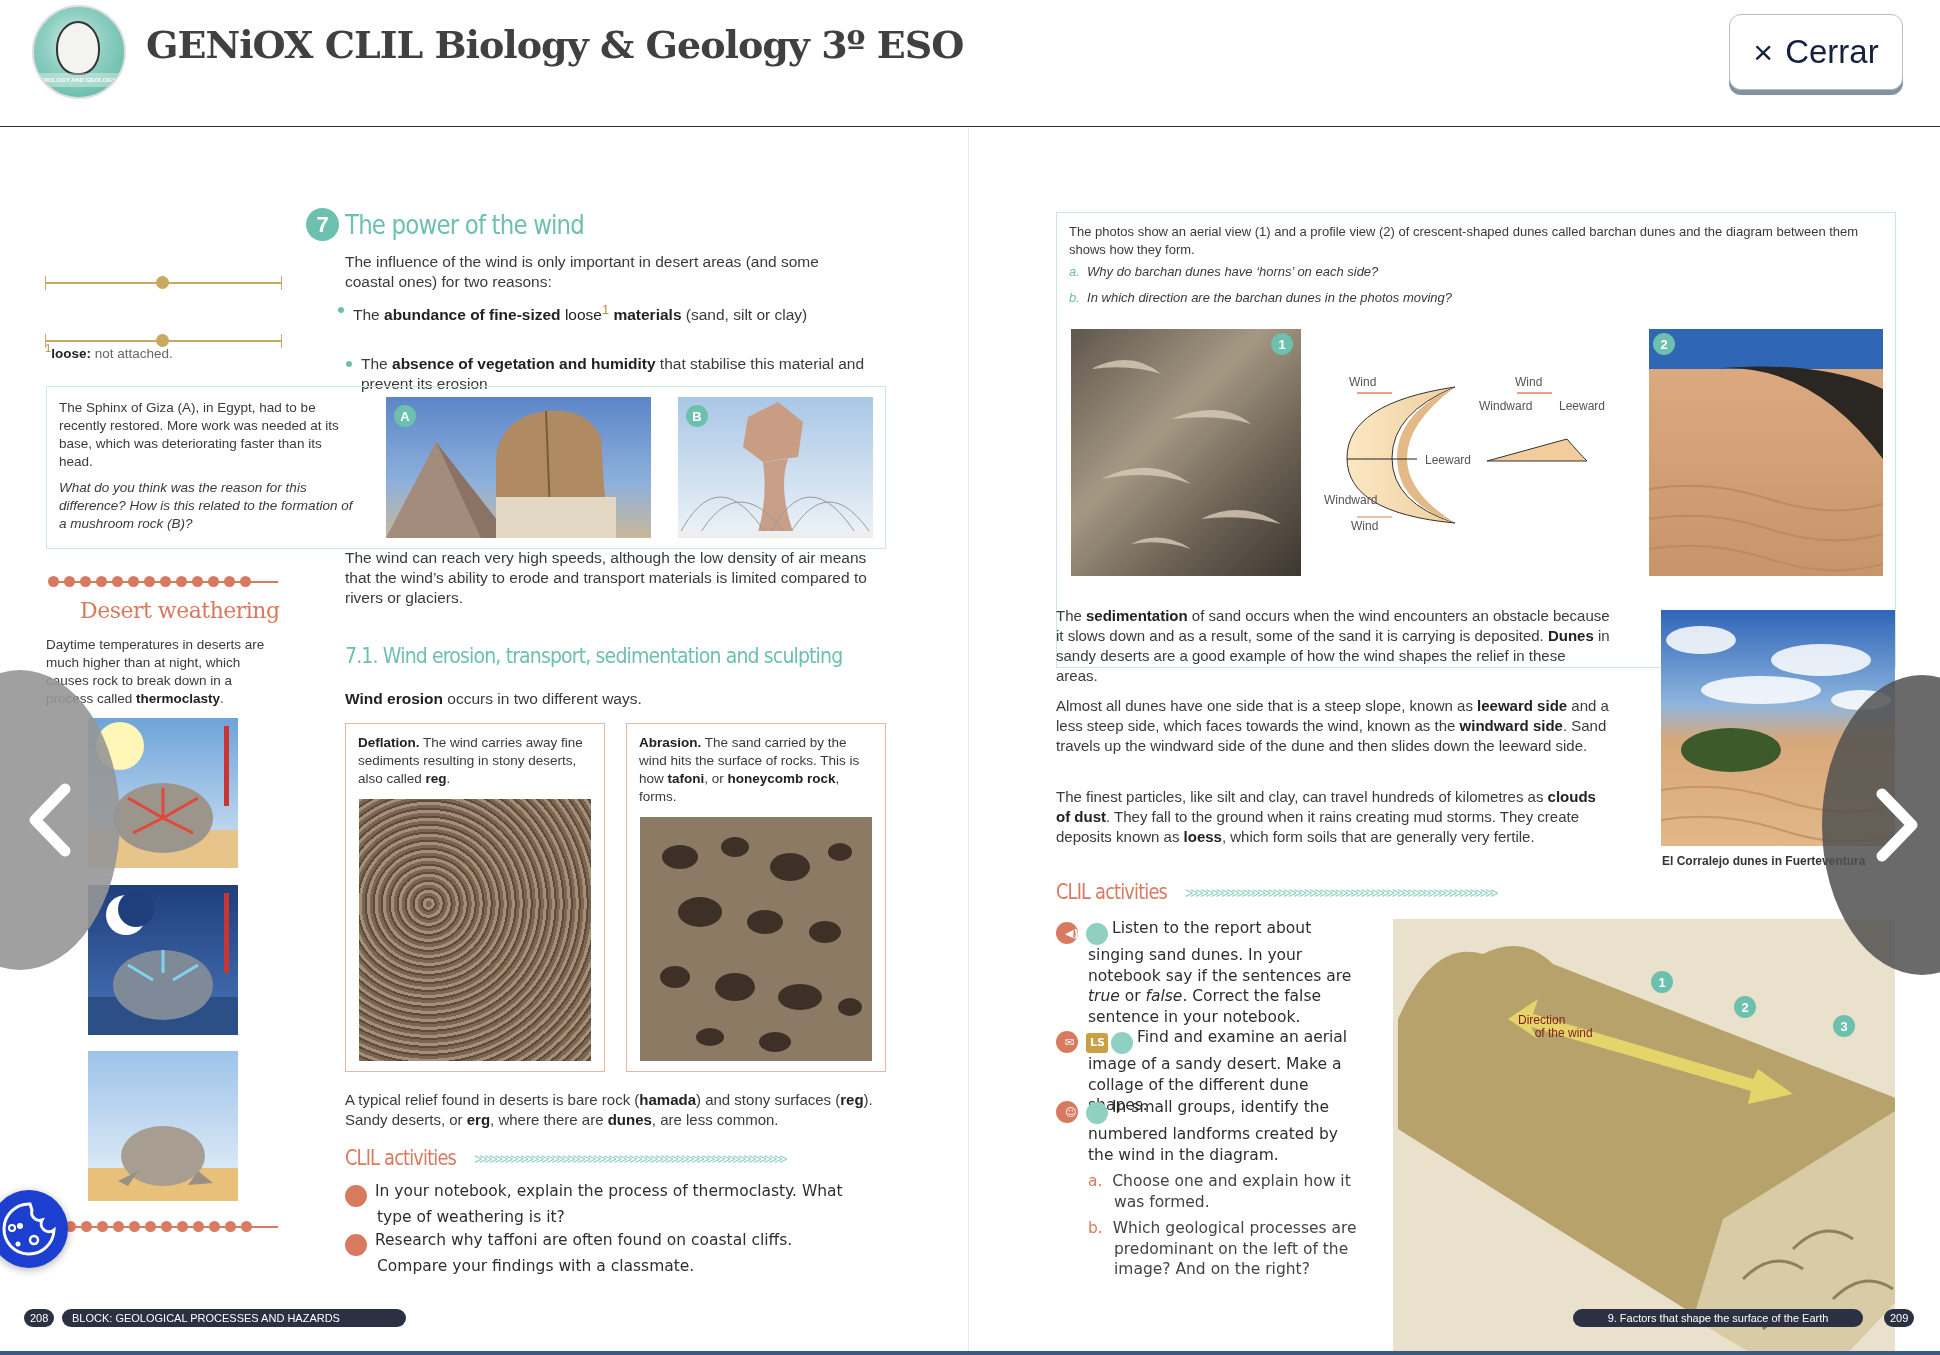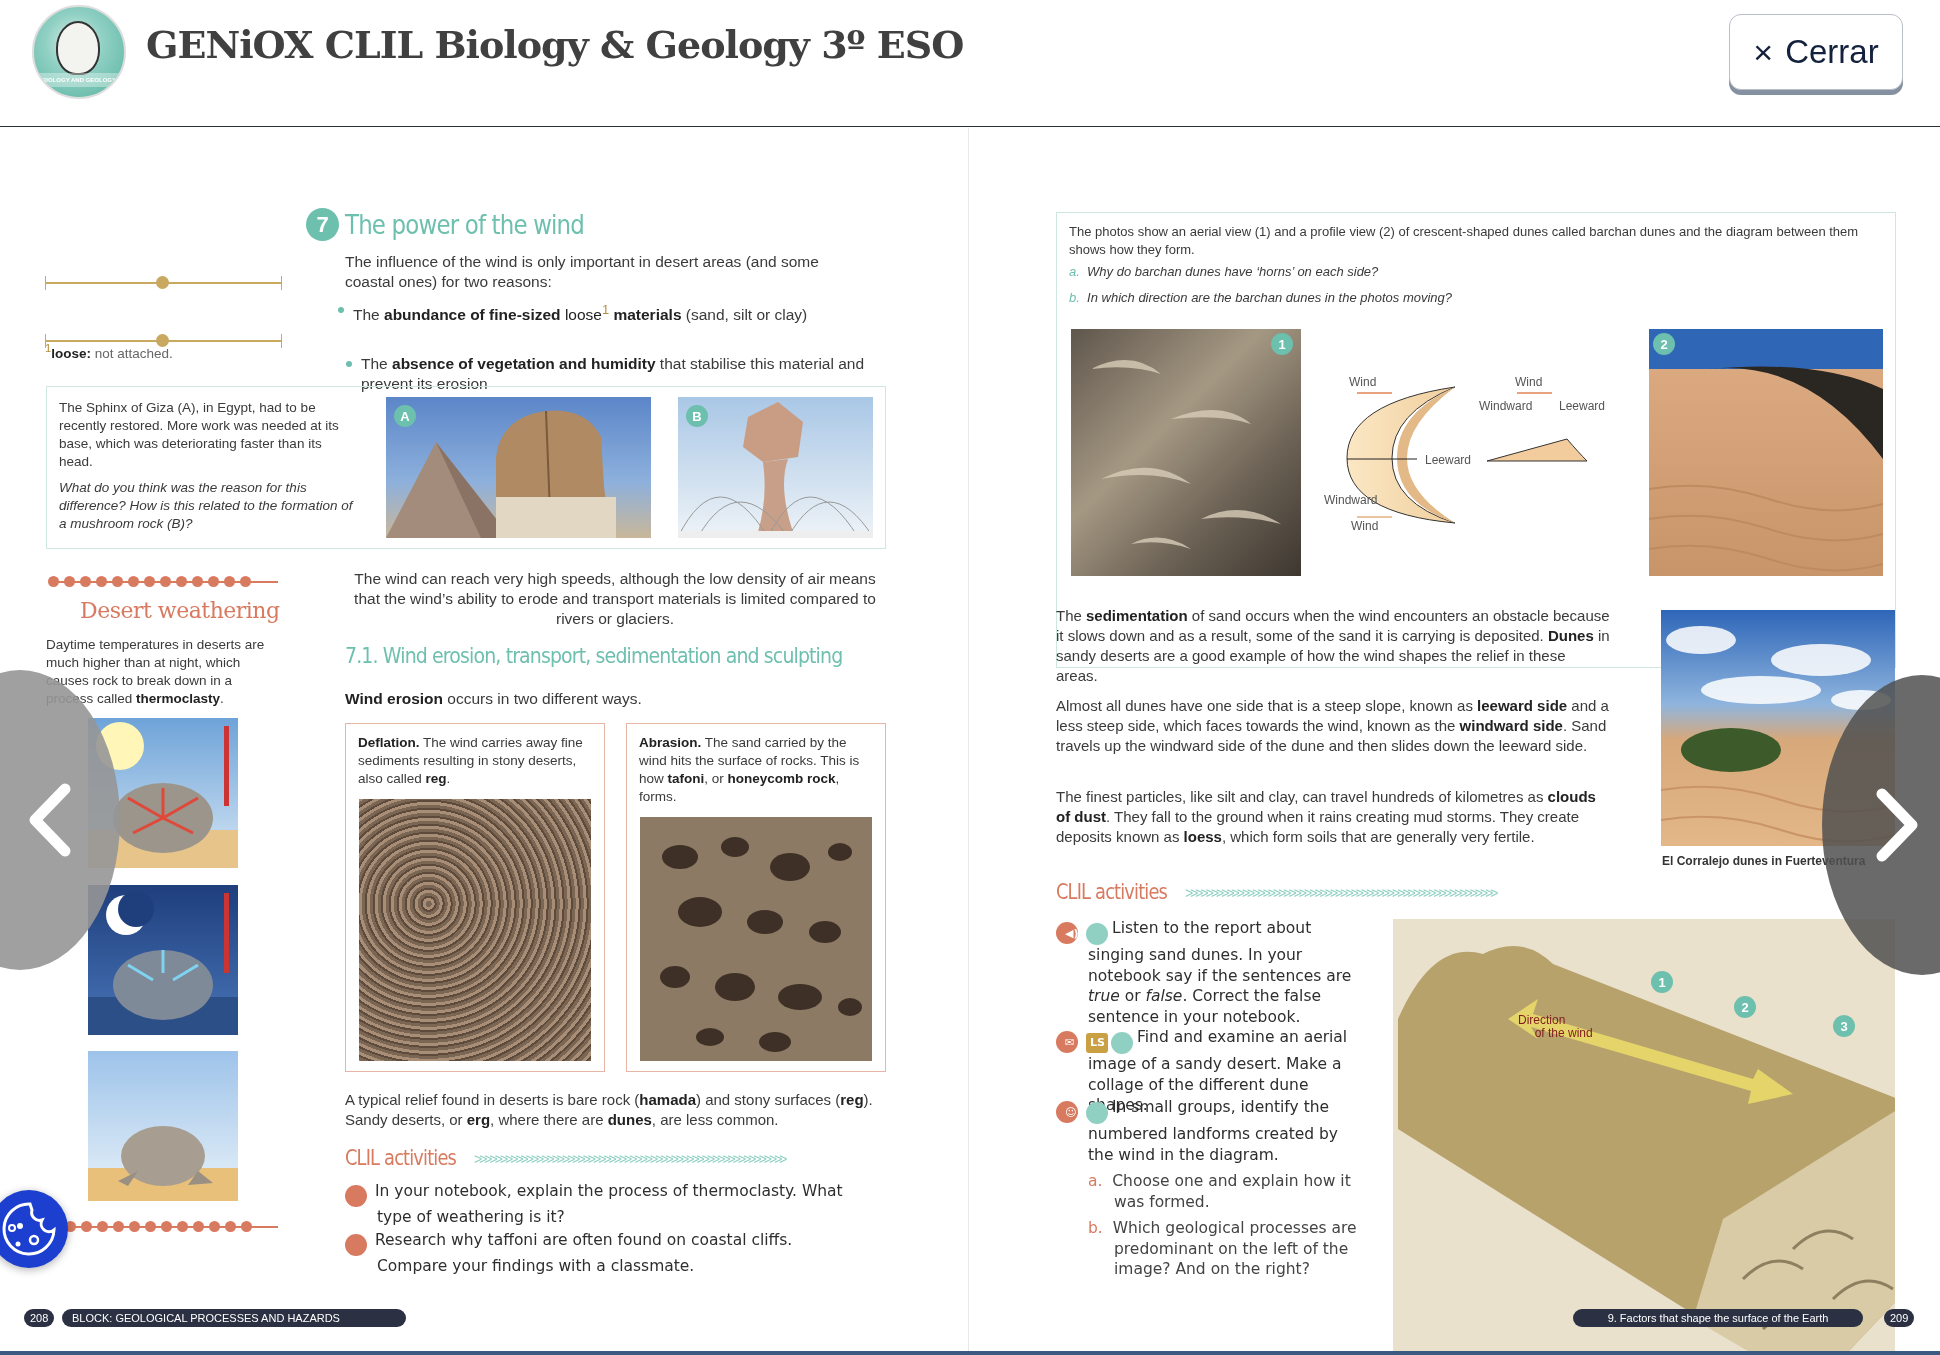--- a/index.html
+++ b/index.html
@@ -194,21 +194,21 @@
       <span></span>
       <span></span>
       <span></span>
       <span></span>
       <span></span>
       <span></span>
       <span></span>
       <span></span>
   </div>
 
-  <div class="txt" style="left:345px; top:441px; width:540px;text-align:center;">The wind can reach very high speeds, although the low density of air means that the wind’s ability to erode and transport materials is limited compared to rivers or glaciers.</div>
+  <div class="txt" style="left:345px; top:420px; width:540px;">The wind can reach very high speeds, although the low density of air means that the wind’s ability to erode and transport materials is limited compared to rivers or glaciers.</div>
   <div class="teal" style="position:absolute; left:345px; top:515px; font-size:22px; font-family:'DejaVu Sans',sans-serif; letter-spacing:-1px; transform:scaleX(0.86); transform-origin:left; white-space:nowrap;">7.1. Wind erosion, transport, sedimentation and sculpting</div>
   <div class="txt" style="left:345px; top:561px;">
     <b>Wind erosion</b><span> occurs in two different ways.</span>
   </div>
 
   <div class="rock-box" style="left:345px; top:595px; width:260px; height:349px;">
     <div class="txt small" style="left:12px; top:10px; width:235px;">
       <b>Deflation.</b><span> The wind carries away fine sediments resulting in stony deserts, also called </span><b>reg</b><span>.</span>
     </div>
     <div class="photo" style="left:13px; top:75px; width:232px; height:262px; background: repeating-radial-gradient(circle at 30% 40%, #7b6654 0 3px, #a98e77 3px 6px, #5d4a3b 6px 8px);"></div>

